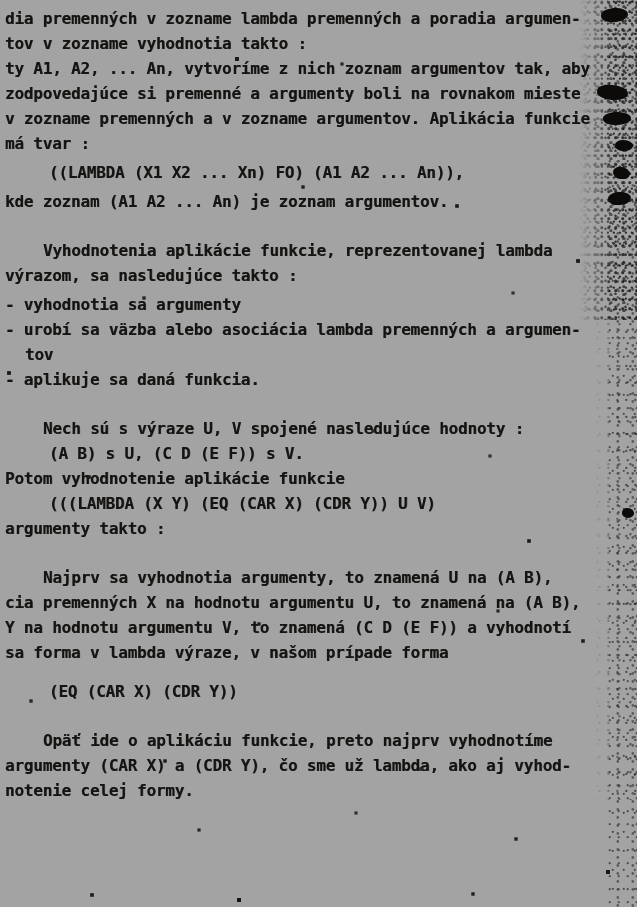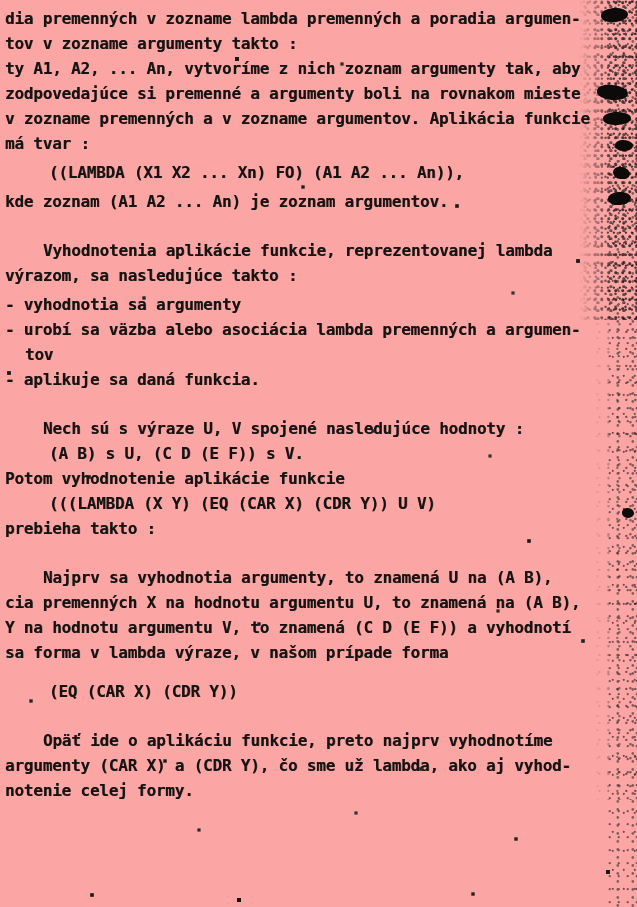--- a/index.html
+++ b/index.html
@@ -4,21 +4,21 @@
 <style>
   html, body {
     margin: 0; padding: 0;
     width: 637px; height: 907px;
     overflow: hidden;
     background: #fbfbf8;
   }
   .page {
     position: relative;
     width: 637px; height: 907px;
-    background: #fca5a5;
+    background: #a3a3a3;
     font-family: "DejaVu Sans Mono", "Liberation Mono", monospace;
     font-weight: 700;
     font-size: 16px;
     color: #151412;
     box-sizing: border-box;
     padding: 6px 0 0 5px;
   }
   .ln {
     line-height: 25px;
     white-space: pre;
@@ -98,43 +98,43 @@
       30px 700px 0 0.7px #2a2824, 8px 372px 0 0.9px #1c1a18,
       544px 96px 0 0.7px #232120, 577px 260px 0 0.9px #1c1a18;
   }
 </style>
 </head>
 <body>
 
 <div class="page">
 
   <div class="ln">dia premenných v zozname lambda premenných a poradia argumen-</div>
-  <div class="ln">tov v zozname argumenty takto :</div>
+  <div class="ln">tov v zozname vyhodnotia takto :</div>
 
-  <div class="ln">ty A1, A2, ... An, vytvoríme z nich zoznam argumenty tak, aby</div>
+  <div class="ln">ty A1, A2, ... An, vytvoríme z nich zoznam argumentov tak, aby</div>
   <div class="ln">zodpovedajúce si premenné a argumenty boli na rovnakom mieste</div>
   <div class="ln">v zozname premenných a v zozname argumentov. Aplikácia funkcie</div>
   <div class="ln">má tvar :</div>
 
   <div class="ln code gapsm">((LAMBDA (X1 X2 ... Xn) FO) (A1 A2 ... An)),</div>
   <div class="ln gapsm">kde zoznam (A1 A2 ... An) je zoznam argumentov.</div>
 
   <div class="ln ind gap">Vyhodnotenia aplikácie funkcie, reprezentovanej lambda</div>
   <div class="ln">výrazom, sa nasledujúce takto :</div>
 
   <div class="ln gapsm">- vyhodnotia sa argumenty</div>
   <div class="ln">- urobí sa väzba alebo asociácia lambda premenných a argumen-</div>
   <div class="ln hang">tov</div>
   <div class="ln">- aplikuje sa daná funkcia.</div>
 
   <div class="ln ind gap">Nech sú s výraze U, V spojené nasledujúce hodnoty :</div>
   <div class="ln code">(A B) s U, (C D (E F)) s V.</div>
   <div class="ln">Potom vyhodnotenie aplikácie funkcie</div>
   <div class="ln code">(((LAMBDA (X Y) (EQ (CAR X) (CDR Y)) U V)</div>
-  <div class="ln">prebieha takto :</div>
+  <div class="ln">argumenty takto :</div>
 
   <div class="ln ind gap">Najprv sa vyhodnotia argumenty, to znamená U na (A B),</div>
   <div class="ln">cia premenných X na hodnotu argumentu U, to znamená na (A B),</div>
   <div class="ln">Y na hodnotu argumentu V, to znamená (C D (E F)) a vyhodnotí</div>
   <div class="ln">sa forma v lambda výraze, v našom prípade forma</div>
 
   <div class="ln code gapmd">(EQ (CAR X) (CDR Y))</div>
 
   <div class="ln ind gap">Opäť ide o aplikáciu funkcie, preto najprv vyhodnotíme</div>
   <div class="ln">argumenty (CAR X) a (CDR Y), čo sme už lambda, ako aj vyhod-</div>

